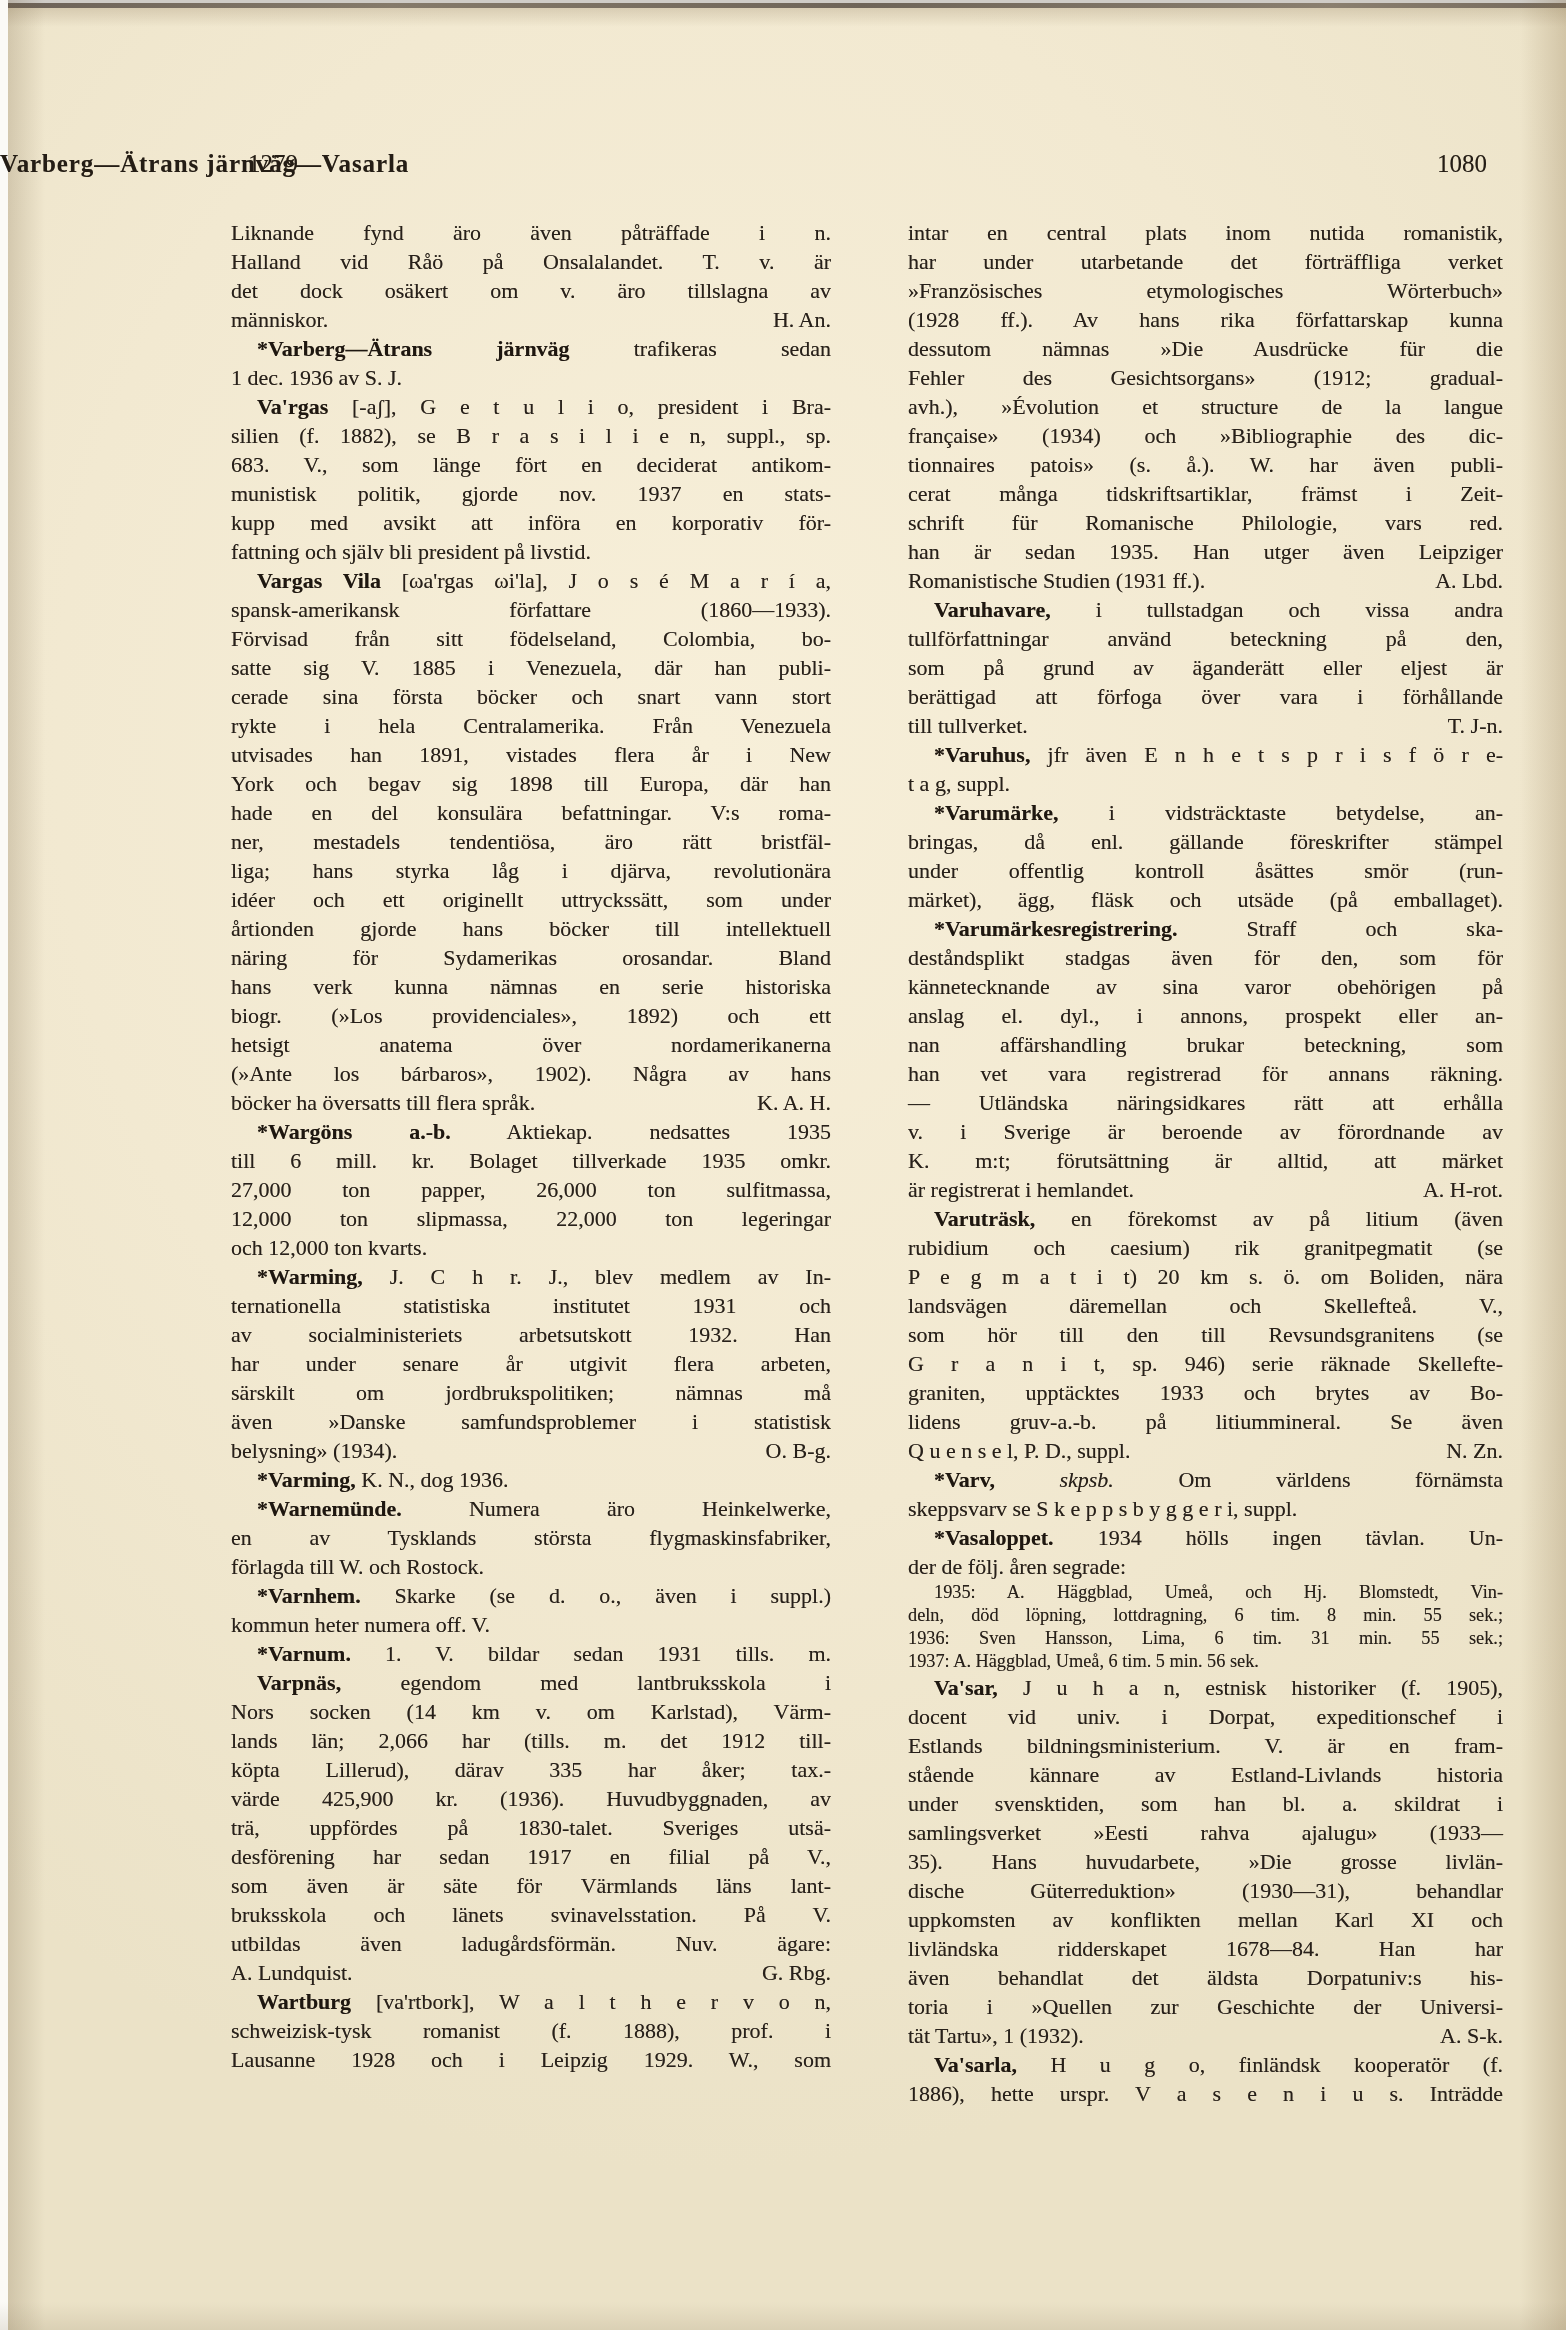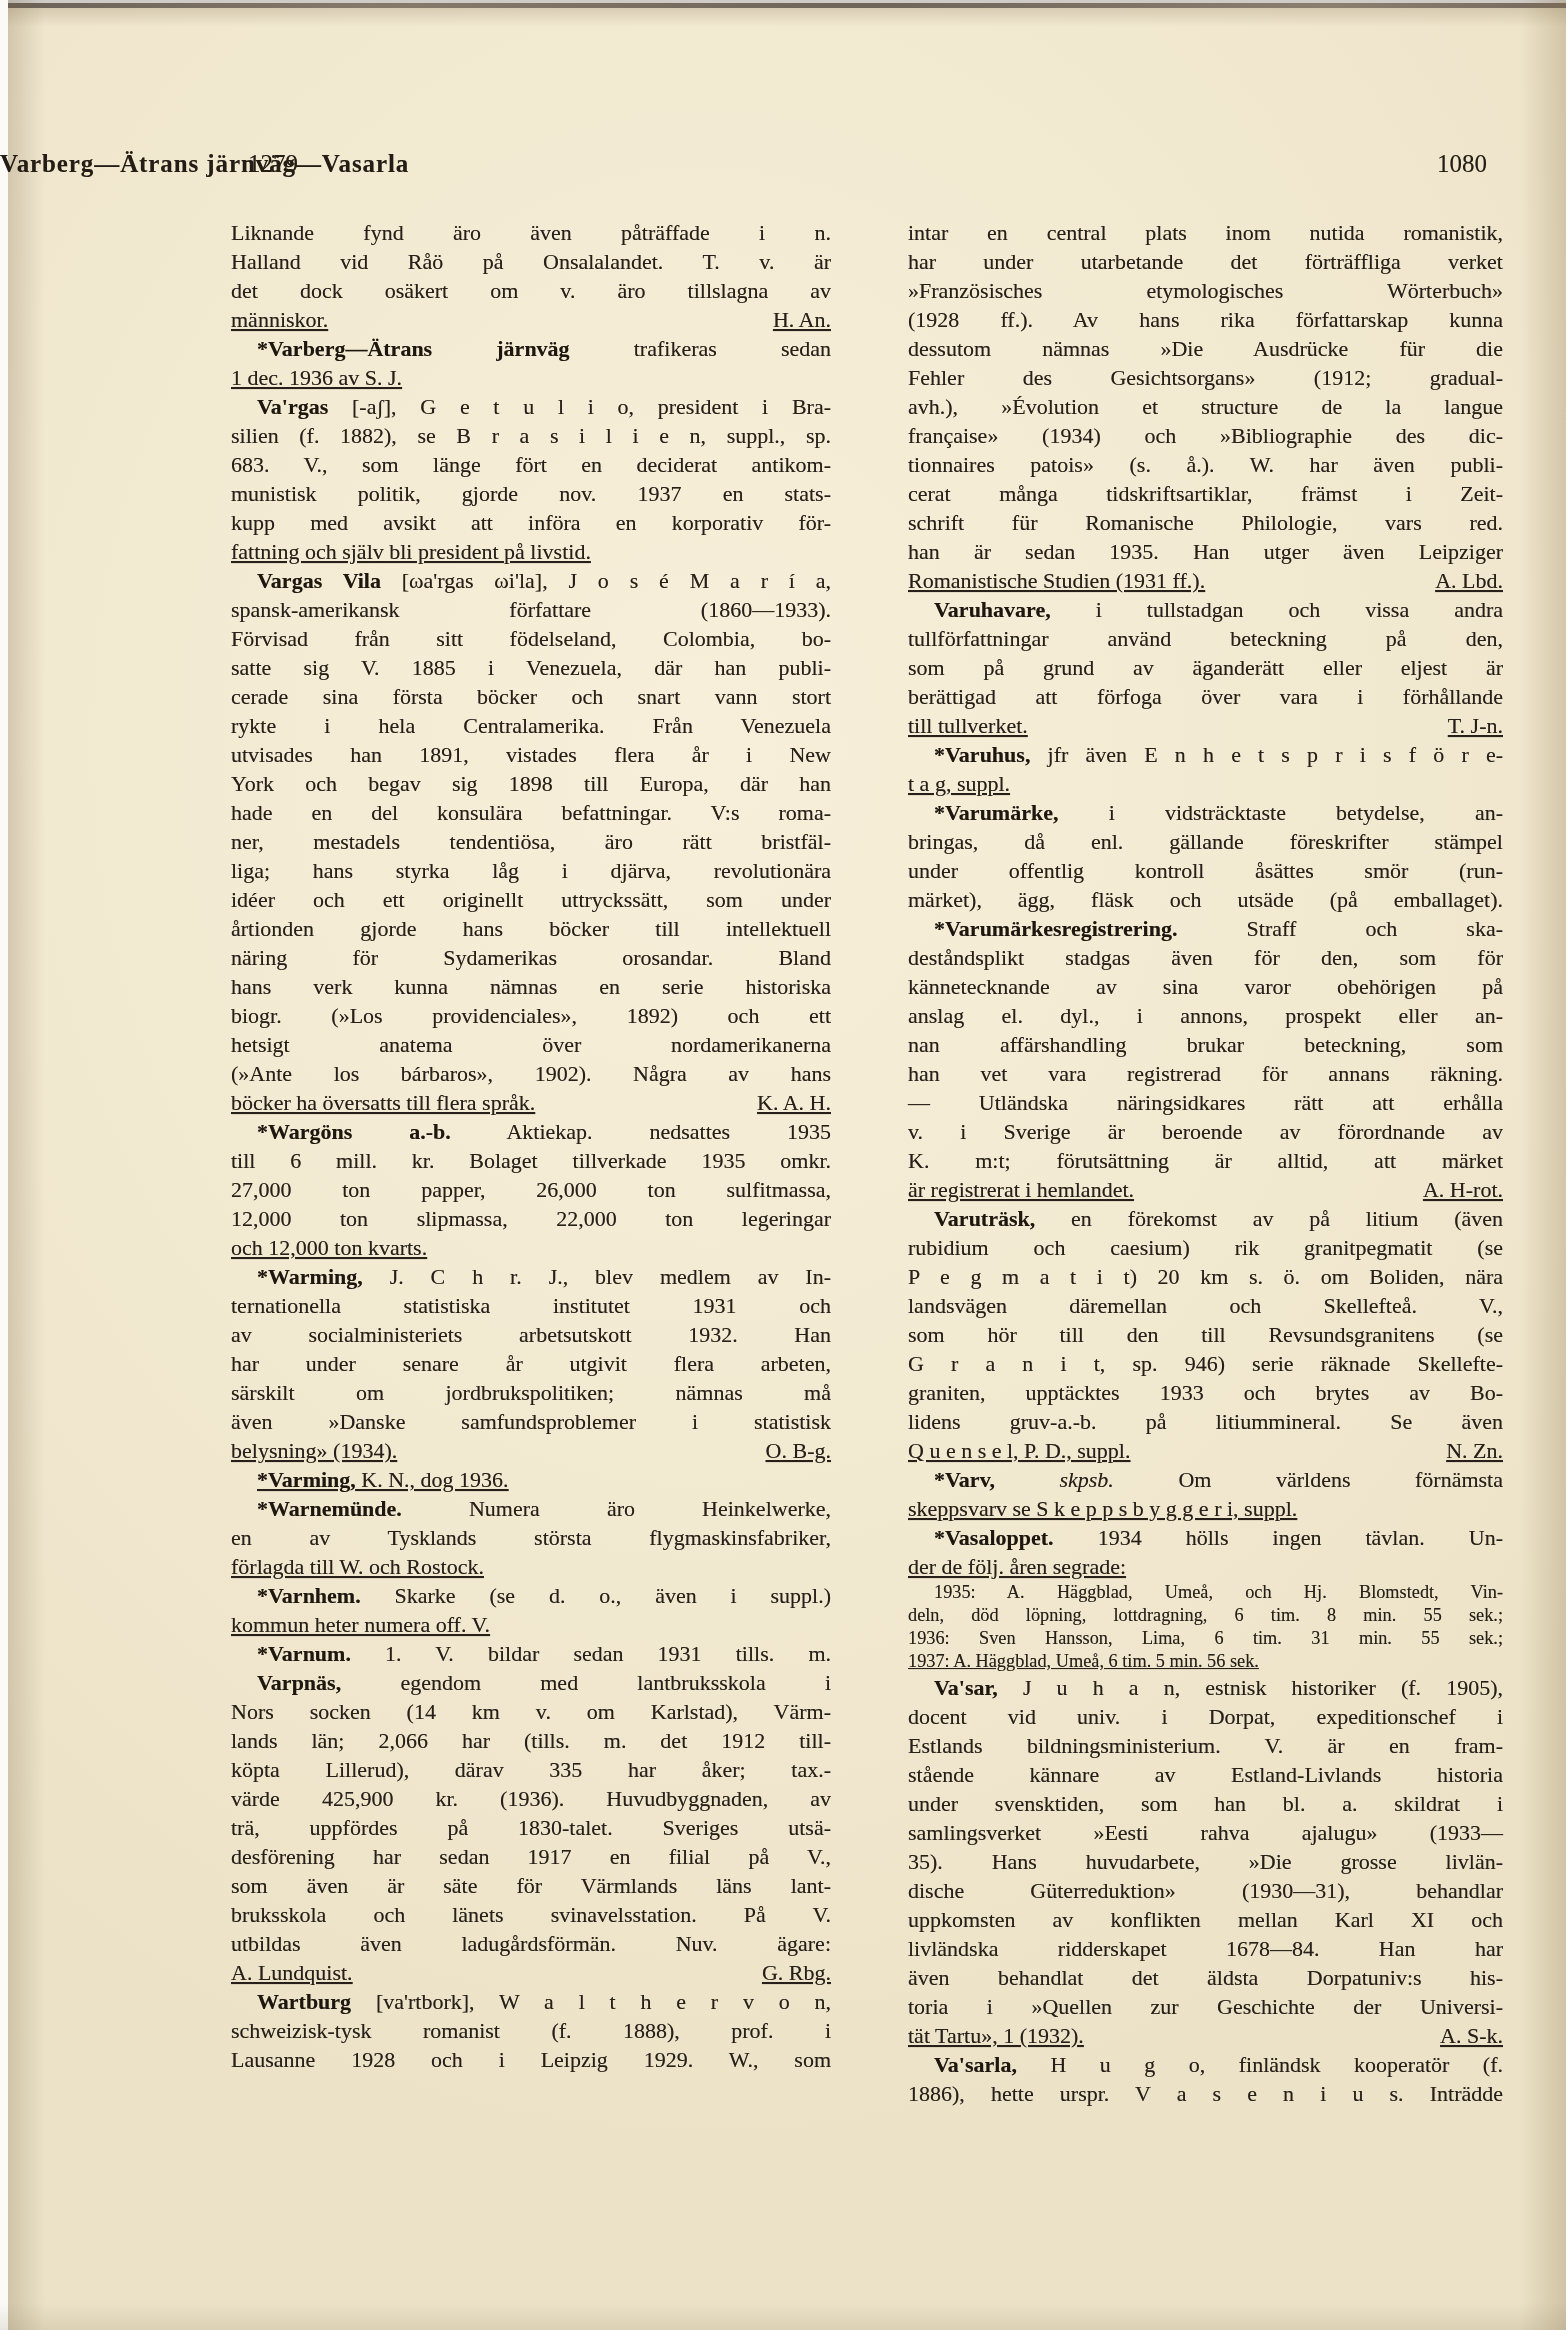--- a/index.html
+++ b/index.html
@@ -37,21 +37,21 @@
 
   
   .col{position:absolute;top:218px;font-size:22px;line-height:29px;color:#27201a;
     text-shadow:0 0.2px 0.5px rgba(50,38,26,.45);}
   #col-left{left:231px;width:600px;}
   #col-right{left:908px;width:595px;}
   .para{margin:0;padding:0;}
   .line{height:29px;text-align:justify;text-align-last:justify;}
   .para.small .line{font-size:18.3px;height:23px;line-height:23px;}
   .line.indent{padding-left:26px;}
-  .line.lastline{display:flex;justify-content:space-between;text-align:center;text-align-last:auto;text-decoration:underline;}
+  .line.lastline{display:flex;justify-content:space-between;text-align:center;text-align-last:auto;}
   .head{font-weight:bold;color:#1e1710;}
   .sig{padding-left:12.4px;}
   i{font-style:italic;}
 </style>
 </head>
 <body>
 
 <div class="page">
   <div class="edge-top-gray"></div>
   <div class="edge-top-dark"></div>

